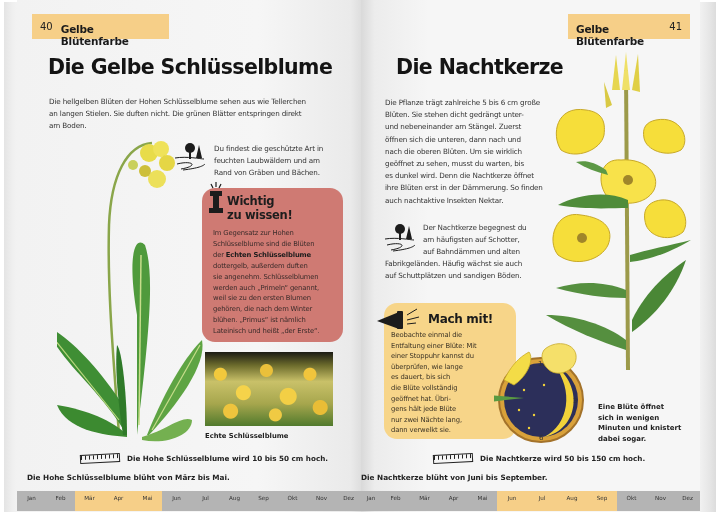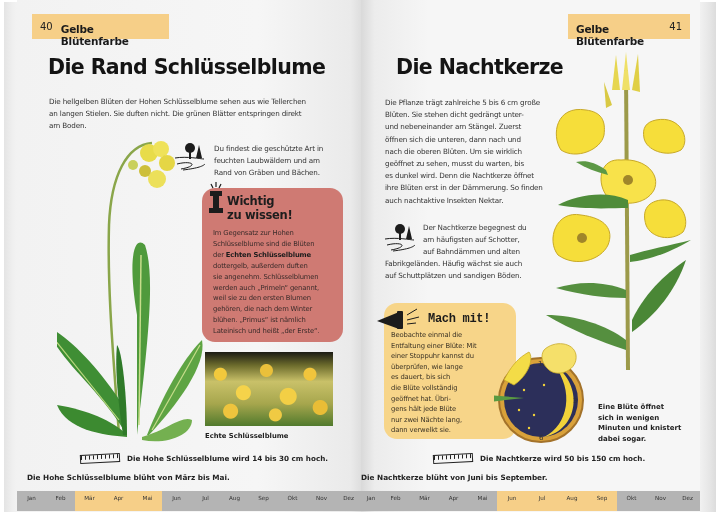--- a/index.html
+++ b/index.html
@@ -65,21 +65,21 @@
 <div class="book">
   <div class="page-stack-left"></div>
   <div class="page-stack-right"></div>
 
   <div class="page left">
     <div class="header-tag" style="left:15px; width:137px;">
       <span class="num">40</span>
       <span class="label">Gelbe Blütenfarbe</span>
     </div>
 
-    <div class="title" style="left:31px; top:55px;">Die Rand Schlüsselblume</div>
+    <div class="title" style="left:31px; top:55px;">Die Gelbe Schlüsselblume</div>
 
     <div class="body-text" style="left:32px; top:96px; width:300px;">
       <div>Die hellgelben Blüten der Hohen Schlüsselblume sehen aus wie Tellerchen</div>
       <div>an langen Stielen. Sie duften nicht. Die grünen Blätter entspringen direkt</div>
       <div>am Boden.</div>
     </div>
 
     <svg class="icon" style="left:40px; top:135px;" width="150" height="310" viewBox="0 0 150 310">
       <path d="M62 300 C58 240 50 160 52 90 C54 40 70 10 95 8" stroke="#8aa64a" stroke-width="2.5" fill="none"></path>
       <circle cx="92" cy="18" r="9" fill="#e8dc4a"></circle>
@@ -134,21 +134,21 @@
         <div>blühen. „Primus“ ist nämlich</div>
         <div>Lateinisch und heißt „der Erste“.</div>
       </div>
     </div>
 
     <div class="photo" style="left:188px; top:352px; width:128px; height:74px;"></div>
     <div class="caption" style="left:188px; top:432px;">Echte Schlüsselblume</div>
 
     <div class="height-line" style="left:63px; top:454px;">
       <div class="ruler"></div>
-      <span class="height-text">Die Hohe Schlüsselblume wird 14 bis 30 cm hoch.</span>
+      <span class="height-text">Die Hohe Schlüsselblume wird 10 bis 50 cm hoch.</span>
     </div>
 
     <div class="bloom-text" style="left:0; top:473px; padding-left:10px;">Die Hohe Schlüsselblume blüht von März bis Mai.</div>
 
     <div class="month-bar" style="left:0; width:344px;">
       <div class="month off" style="width:29px;"><span>Jan</span><i class="tick"></i></div>
       <div class="month off" style="width:29px;"><span>Feb</span><i class="tick"></i></div>
       <div class="month on" style="width:29px;"><span>Mär</span><i class="tick"></i></div>
       <div class="month on" style="width:29px;"><span>Apr</span><i class="tick"></i></div>
       <div class="month on" style="width:29px;"><span>Mai</span><i class="tick"></i></div>
@@ -218,21 +218,21 @@
       <div>Fabrikgeländen. Häufig wächst sie auch</div>
       <div>auf Schuttplätzen und sandigen Böden.</div>
     </div>
 
     <div class="mach-box" style="left:23px; top:303px; width:132px; height:136px;"></div>
     <svg class="icon" style="left:12px; top:307px;" width="56" height="24" viewBox="0 0 56 24">
       <path d="M4 14 L26 5 L26 22 Z" fill="#1c1c1c"></path>
       <rect x="24" y="4" width="6" height="18" fill="#1c1c1c" rx="1"></rect>
       <path d="M34 8 L44 2 M34 13 L46 10 M34 17 L43 16" stroke="#1c1c1c" stroke-width="1"></path>
     </svg>
-    <div class="mach-title" style="left:67px; top:312px;font-family:Liberation Mono, monospace;">Mach mit!</div>
+    <div class="mach-title" style="left:67px; top:312px;">Mach mit!</div>
     <div class="mach-text" style="left:30px; top:330px; width:110px;">
       <div>Beobachte einmal die</div>
       <div>Entfaltung einer Blüte: Mit</div>
       <div>einer Stoppuhr kannst du</div>
       <div>überprüfen, wie lange</div>
       <div>es dauert, bis sich</div>
       <div>die Blüte vollständig</div>
       <div>geöffnet hat. Übri-</div>
       <div>gens hält jede Blüte</div>
       <div>nur zwei Nächte lang,</div>

